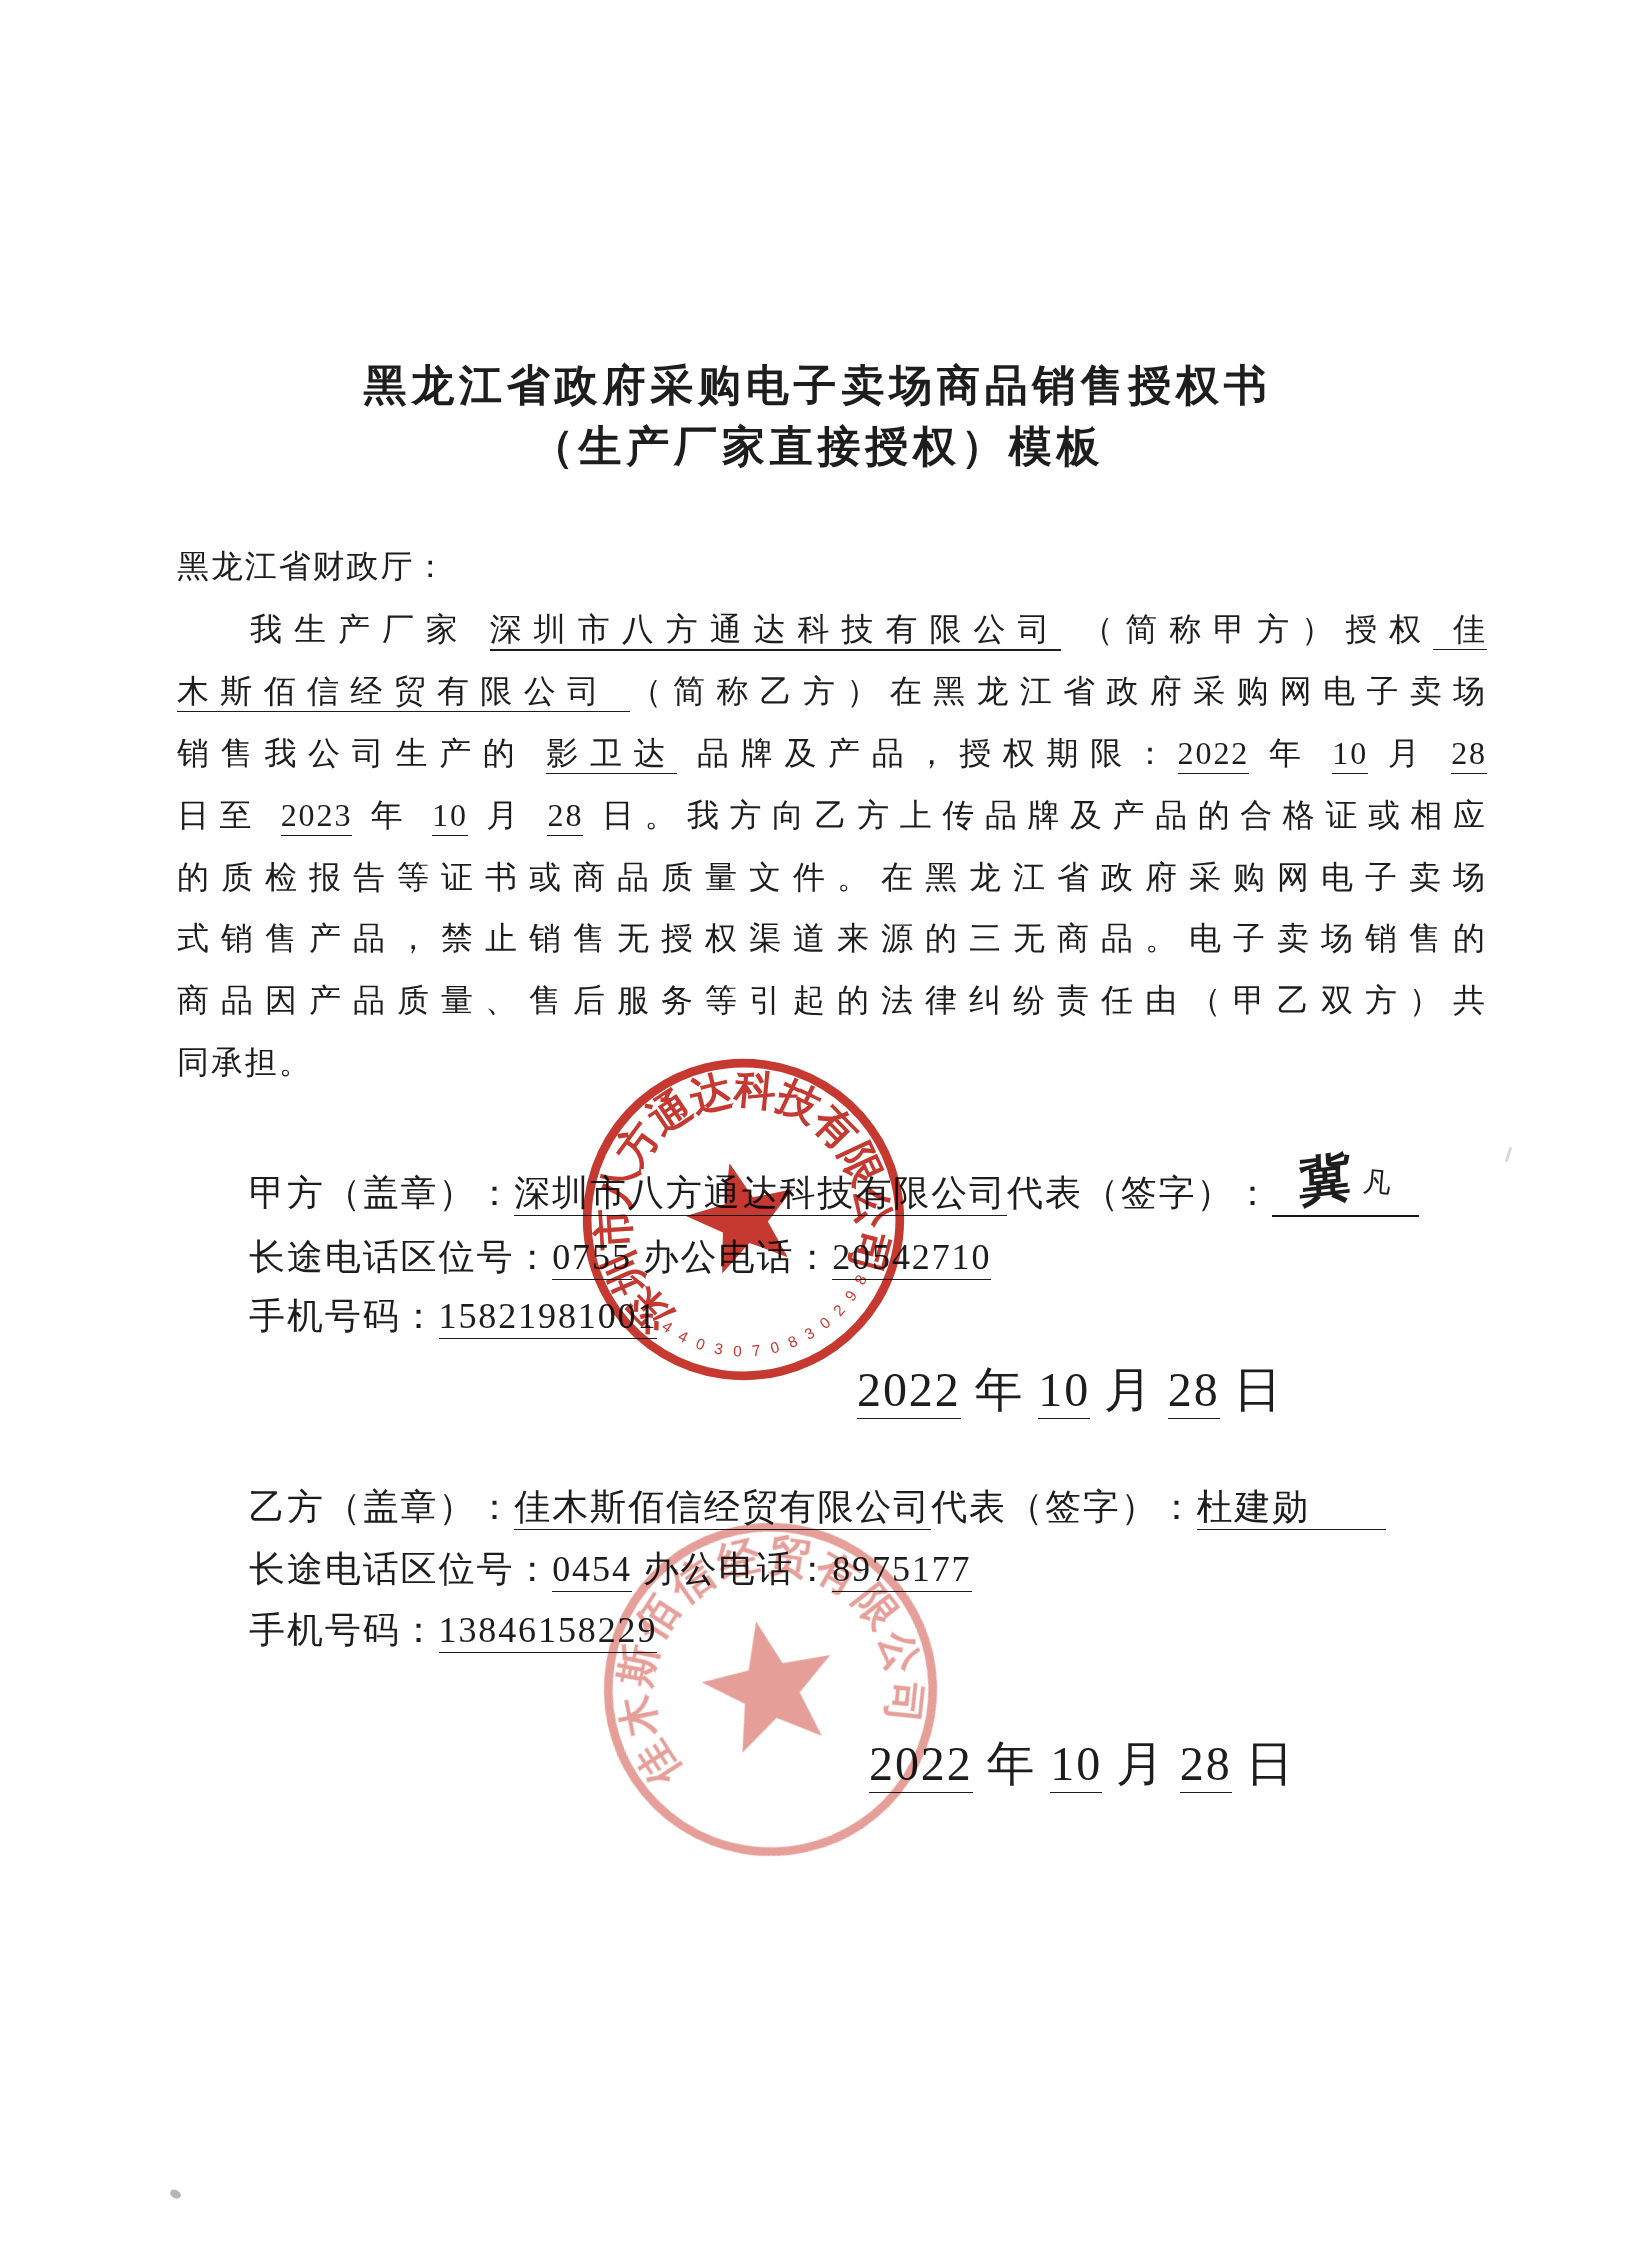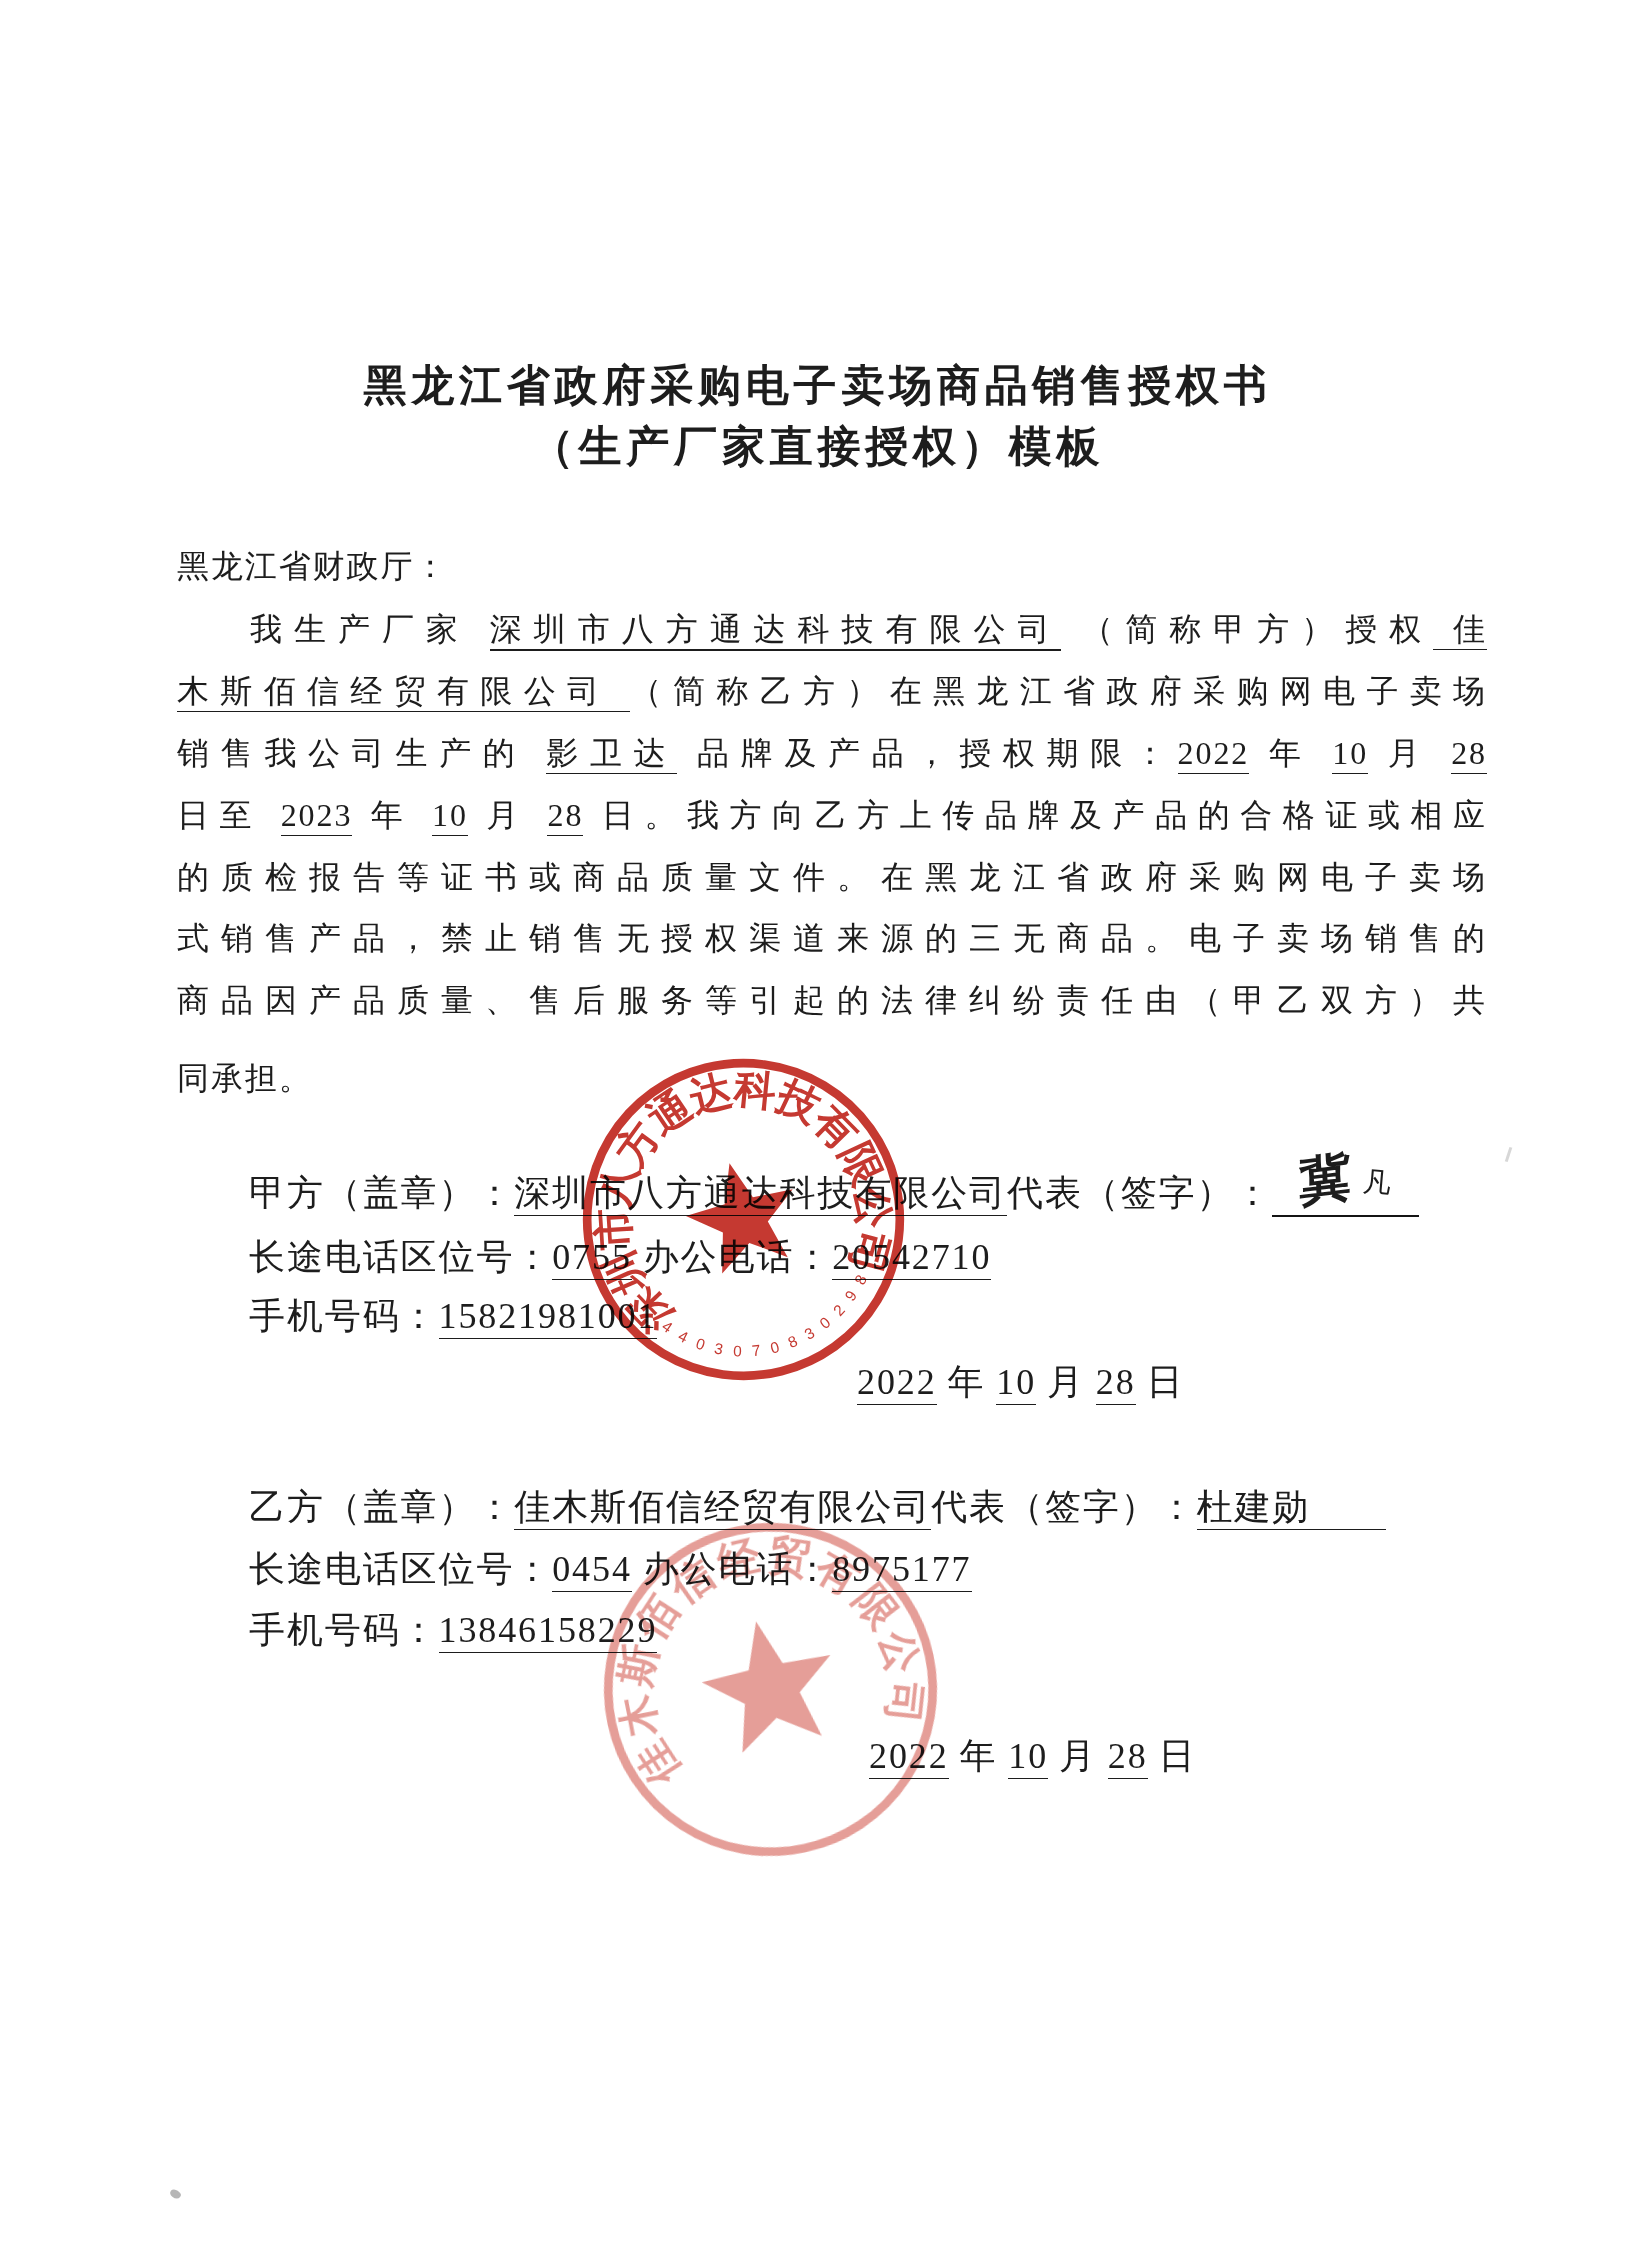--- a/index.html
+++ b/index.html
@@ -14,24 +14,24 @@
     font-weight:bold;font-size:43px;letter-spacing:4.8px;line-height:56px;}
   .t1{top:358px;}
   .t2{top:419px;}
 
   .salutation{position:absolute;left:177px;top:545px;font-size:32px;letter-spacing:1.9px;}
 
   .body-line{position:absolute;left:177px;width:1310px;font-size:32px;
     letter-spacing:1.9px;line-height:46px;white-space:nowrap;}
   .just{white-space:normal;text-align:justify;text-align-last:justify;}
   .indent{padding-left:73px;width:1237px;}
-  .lastline{text-align:left;text-align-last:left;margin-top:16px;}
+  .lastline{text-align:left;text-align-last:left;}
 
   .sig-line{position:absolute;left:249px;font-size:36px;letter-spacing:1.9px;line-height:46px;white-space:nowrap;}
-  .date-line{position:absolute;font-size:36px;letter-spacing:1.9px;white-space:nowrap;}
+  .date-line{position:absolute;font-size:48px;letter-spacing:1.9px;white-space:nowrap;}
 
   .u{border-bottom:1.9px solid #1d1d1d;padding-bottom:1.9px;}
   .u.thick{border-bottom-width:2.9px;}
 
   .sigline{display:inline-block;width:147px;height:44px;border-bottom:2.9px solid #141414;
     text-align:center;vertical-align:-5.8px;}
   .hand-big{font-size:52px;font-weight:bold;display:inline-block;position:relative;top:-13.5px;
     transform:rotate(-7deg) skewX(-5deg);}
   .hand-small{font-size:28px;display:inline-block;position:relative;top:-19.3px;margin-left:9.7px;
     transform:rotate(5deg);}

